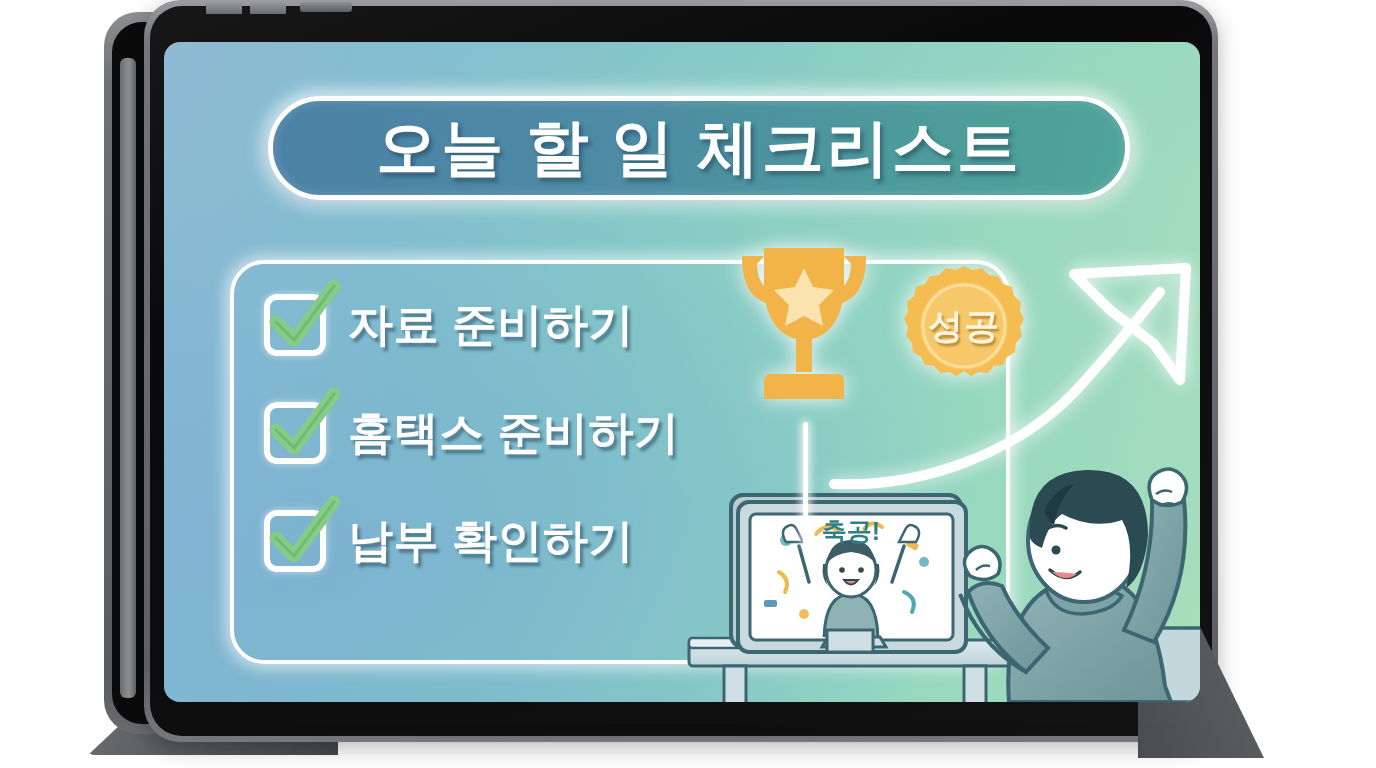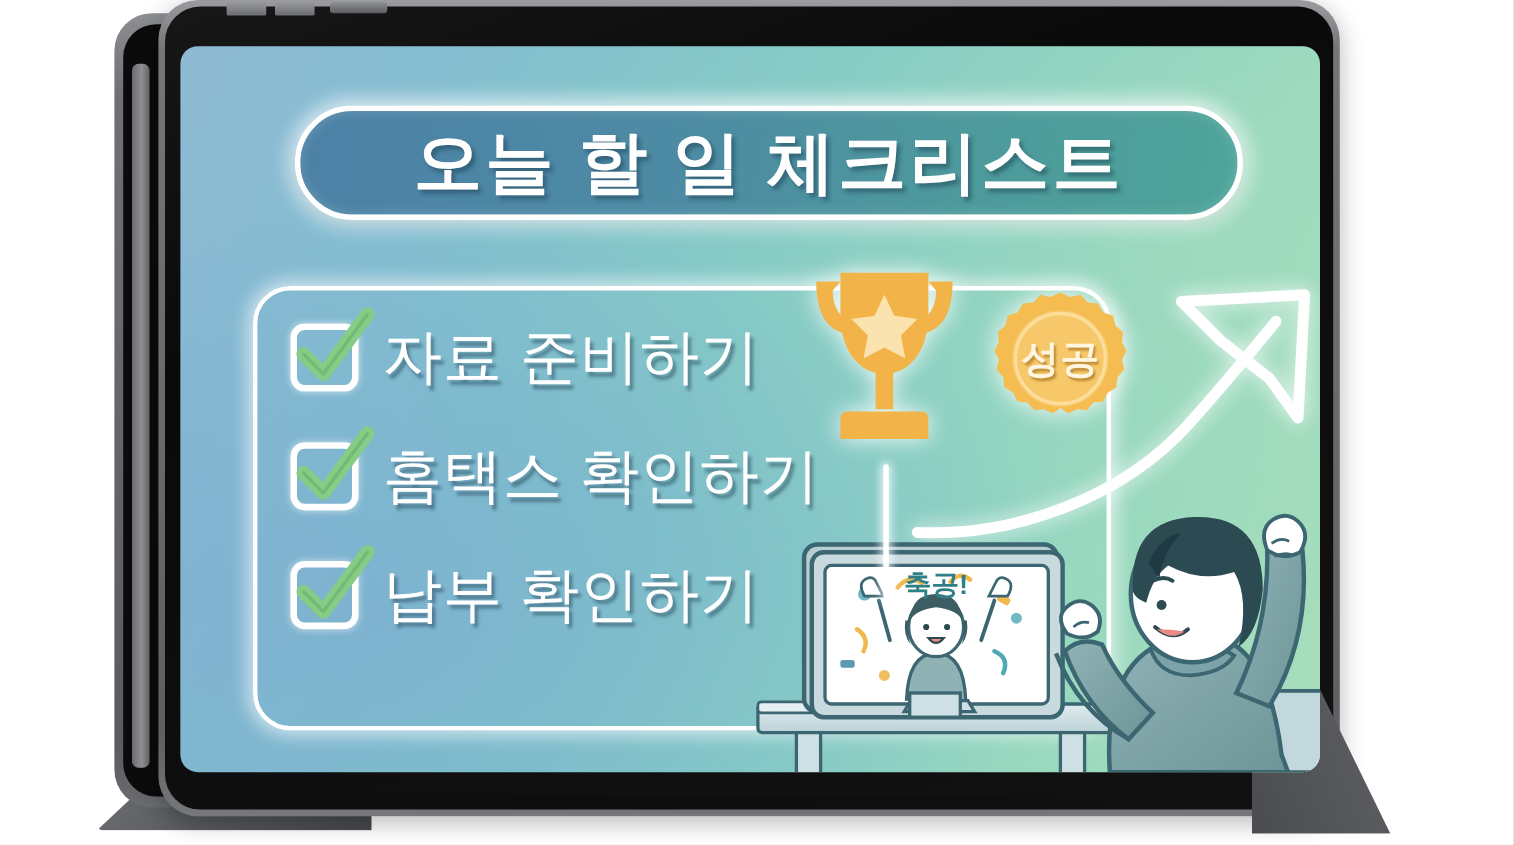--- a/index.html
+++ b/index.html
@@ -126,21 +126,21 @@
   }
   .check-item { display: flex; align-items: center; gap: 22px; height: 78px; }
   .checkbox-wrap { position: relative; width: 62px; height: 62px; flex: none; }
   .checkbox-box {
     position:absolute; left:0; top:0; width: 62px; height: 62px;
     border: 6px solid #ffffff; border-radius: 13px;
     box-shadow: 0 0 7px rgba(255,255,255,.55);
   }
   .check-mark { position:absolute; left:-2px; top:-16px; width: 82px; height: 82px; overflow: visible; }
   .item-label {
-    color: #ffffff; font-size: 54px; font-weight: 400; letter-spacing: 0.5px;
+    color: #ffffff; font-size: 45px; font-weight: 700; letter-spacing: 0.5px;
     text-shadow: 3px 4px 3px rgba(25,55,75,.48);
     white-space: nowrap;
   }
 
   
   .trophy { position:absolute; left: 566px; top: 196px; width: 148px; height: 175px; z-index: 6;
             filter: drop-shadow(0 0 10px rgba(255,255,255,.9)); }
   .trophy-line {
     position:absolute; left: 639px; top: 380px; width: 5px; height: 122px;
     background: #ffffff; border-radius: 3px;
@@ -323,21 +323,21 @@
       </div>
 
       <div class="check-item">
         <div class="checkbox-wrap">
           <div class="checkbox-box"></div>
           <svg class="check-mark" viewBox="0 0 82 82">
             <path d="M14 44 L32 62 L72 8" stroke="#86cb86" stroke-width="13" fill="none" stroke-linecap="round" stroke-linejoin="round"></path>
             <path d="M14 44 L32 62 L72 8" stroke="#5aa95f" stroke-width="3" fill="none" stroke-linecap="round" stroke-linejoin="round" opacity=".45"></path>
           </svg>
         </div>
-        <div class="item-label">홈택스 확인하기</div>
+        <div class="item-label">홈택스 준비하기</div>
       </div>
 
       <div class="check-item">
         <div class="checkbox-wrap">
           <div class="checkbox-box"></div>
           <svg class="check-mark" viewBox="0 0 82 82">
             <path d="M14 44 L32 62 L72 8" stroke="#86cb86" stroke-width="13" fill="none" stroke-linecap="round" stroke-linejoin="round"></path>
             <path d="M14 44 L32 62 L72 8" stroke="#5aa95f" stroke-width="3" fill="none" stroke-linecap="round" stroke-linejoin="round" opacity=".45"></path>
           </svg>
         </div>

